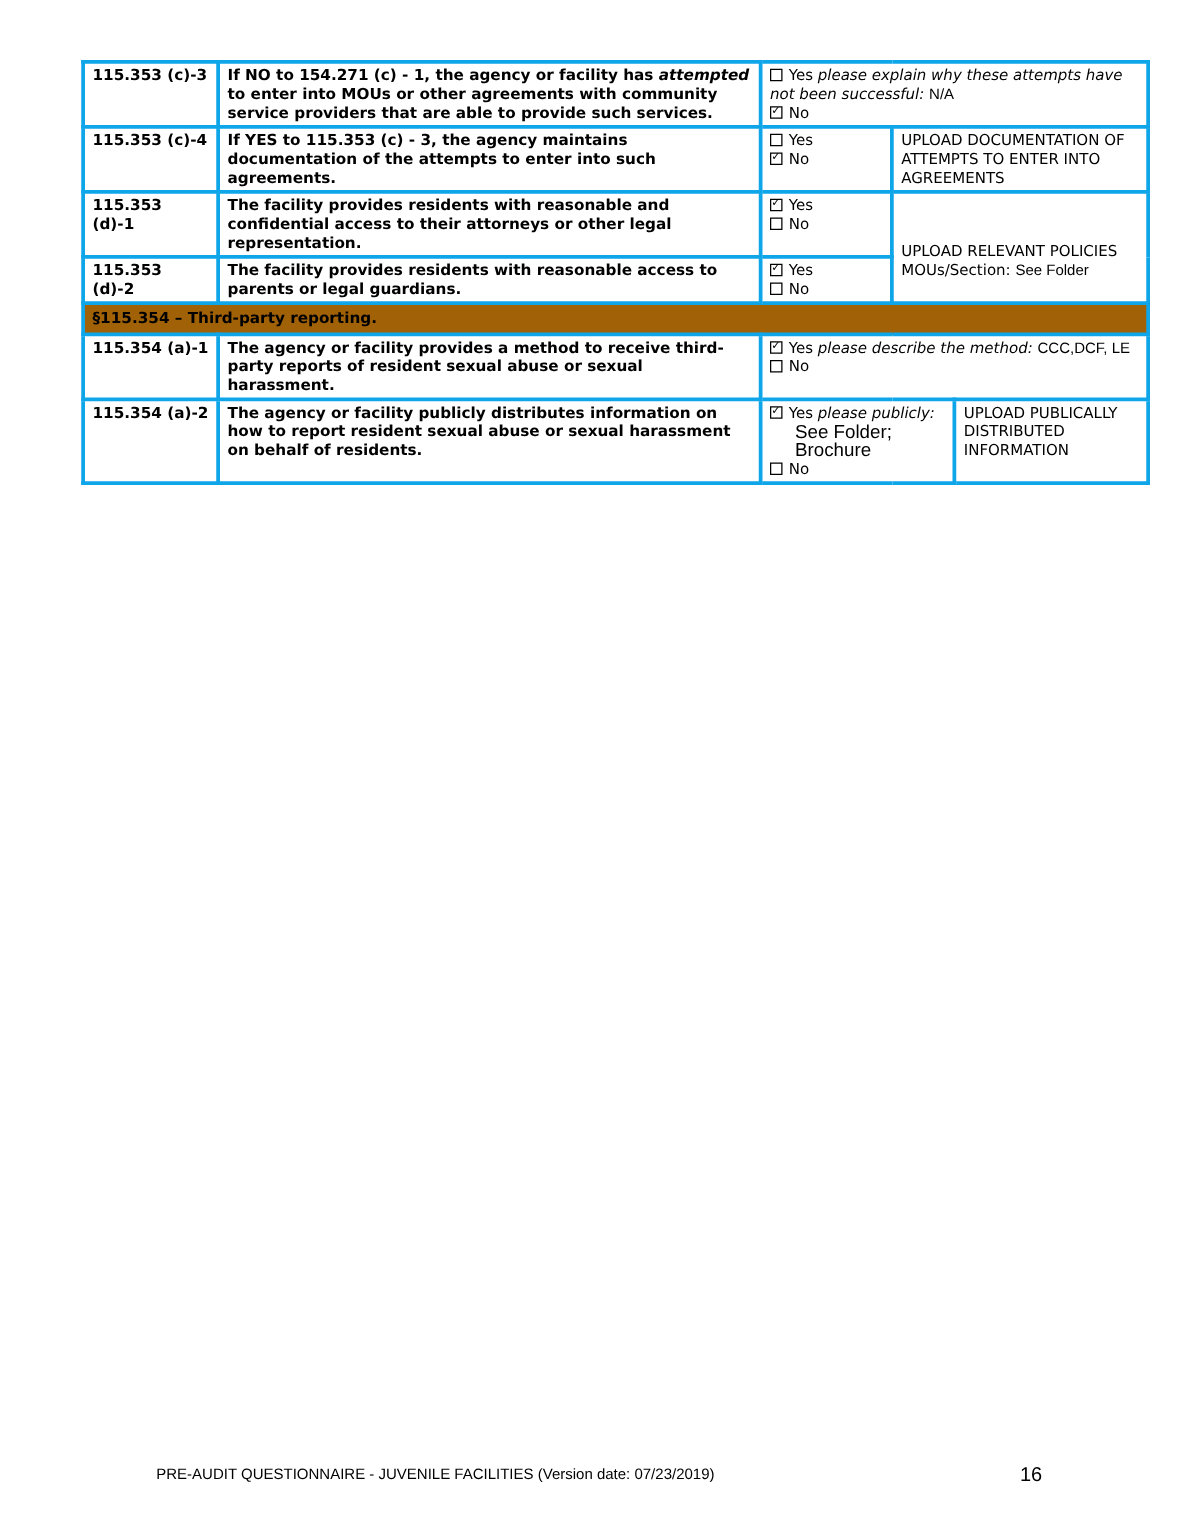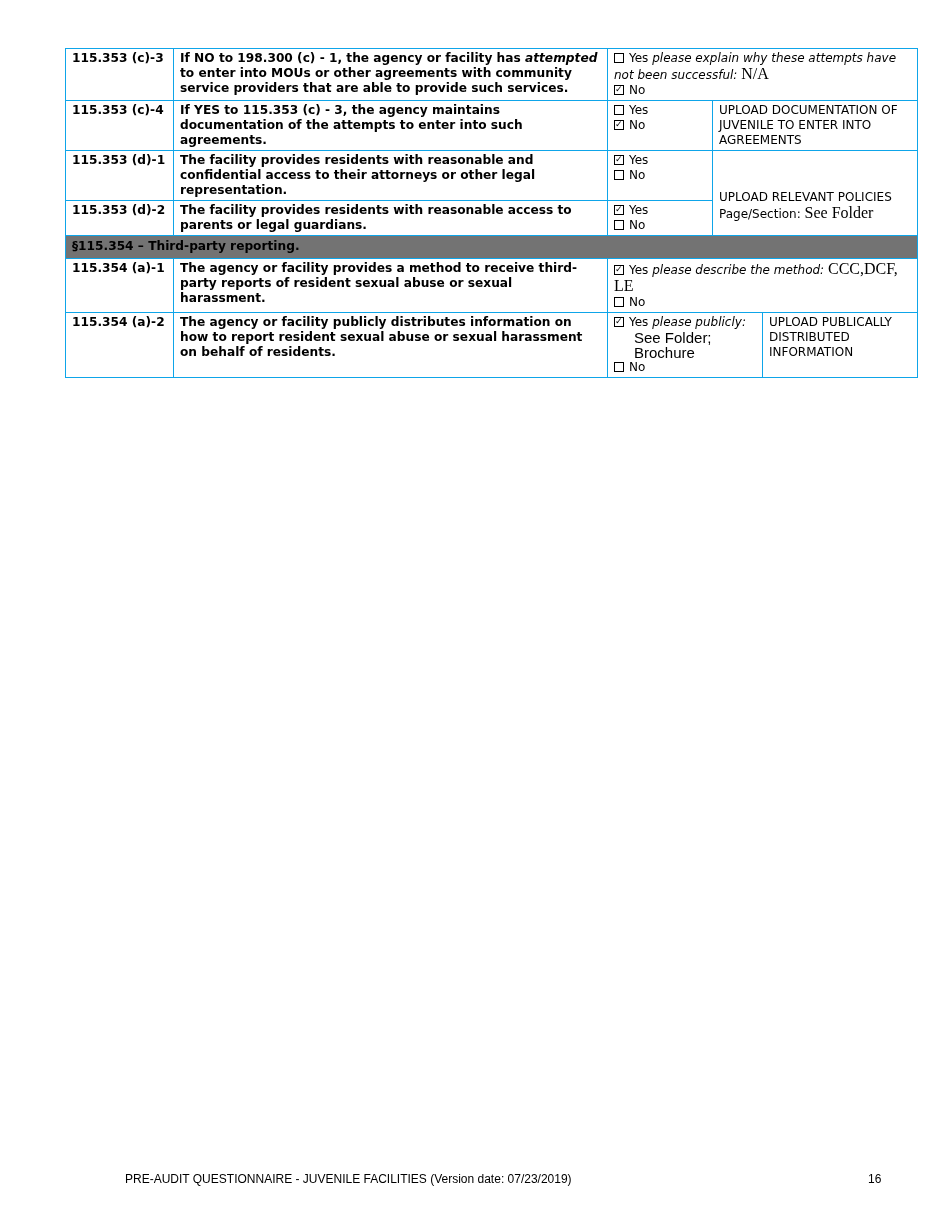--- a/index.html
+++ b/index.html
@@ -1,74 +1,74 @@
 <!DOCTYPE html>
 <html><head>
   <meta charset="utf-8">
   <style>
     html, body { margin: 0; padding: 0; background: #ffffff; }
     body { width: 950px; height: 1230px; position: relative; font-family: "DejaVu Sans", sans-serif; color: #000; }
     table.q { position: absolute; left: 65px; top: 48px; width: 852px; border-collapse: collapse; table-layout: fixed; font-size: 12.2px; line-height: 15px; }
-    table.q td { border: 1px solid #0ea5e9; vertical-align: top; padding: 2px 6px 2px 6px; }
+    table.q td { border: 3px solid #0ea5e9; vertical-align: top; padding: 2px 6px 2px 6px; }
     td.num { font-weight: bold; width: 95px; padding-left: 6px; }
     td.text { font-weight: bold; width: 413px; }
     td.ans { font-family: "DejaVu Sans", sans-serif; font-size: 12px; }
     td.upload { font-size: 12px; }
-    tr.section td { background: #737373; font-weight: bold; padding: 3px 6px 4px 6px; margin-top: 46px; }
+    tr.section td { background: #a16207; font-weight: bold; padding: 3px 6px 4px 6px; margin-top: 46px; }
     .cb { display: inline-block; width: 10px; height: 10px; border: 1px solid #000; vertical-align: -1px; margin-right: 5px; position: relative; box-sizing: border-box; }
     .cb.checked::after { content: "✓"; position: absolute; left: 0px; top: -4px; font-size: 9px; line-height: 14px; }
     .it { font-style: italic; }
-    .filled { font-family: Liberation Serif, serif; font-size: 16px; }
+    .filled { font-family: Liberation Sans, sans-serif; font-size: 12px; }
     .line { display: block; }
     .indent { padding-left: 20px; display: block; font-family: "Liberation Sans", sans-serif; font-size: 15px; }
     .footer-left { position: absolute; left: 112px; top: 1172px; font-family: "Liberation Sans", sans-serif; font-size: 12px; margin-left: 13px; }
-    .footer-right { position: absolute; left: 868px; top: 1172px; font-family: "Liberation Sans", sans-serif; font-size: 12px; }
+    .footer-right { position: absolute; left: 816px; top: 1172px; font-family: "Liberation Sans", sans-serif; font-size: 16px; }
   </style>
 </head>
 <body>
 
 <table class="q">
   <colgroup>
     <col style="width:108px">
     <col style="width:434px">
     <col style="width:105px">
     <col style="width:50px">
     <col style="width:155px">
   </colgroup>
 
   <tbody>
       <tr>
     <td class="num">115.353 (c)-3</td>
-    <td class="text"><span>If NO to 198.300 (c) - 1, the agency or facility has </span><span class="it">attempted</span><span> to enter into MOUs or other agreements with community service providers that are able to provide such services.</span></td>
+    <td class="text"><span>If NO to 154.271 (c) - 1, the agency or facility has </span><span class="it">attempted</span><span> to enter into MOUs or other agreements with community service providers that are able to provide such services.</span></td>
     <td class="ans" colspan="3">
       <span class="line"><span class="cb"></span><span>Yes</span> <span class="it">please explain why these attempts have not been successful:</span> <span class="filled">N/A</span></span>
       <span class="line"><span class="cb checked"></span><span>No</span></span>
     </td>
   </tr>
 
   <tr>
     <td class="num">115.353 (c)-4</td>
     <td class="text">If YES to 115.353 (c) - 3, the agency maintains documentation of the attempts to enter into such agreements.</td>
     <td class="ans">
       <span class="line"><span class="cb"></span><span>Yes</span></span>
       <span class="line"><span class="cb checked"></span><span>No</span></span>
     </td>
-    <td class="upload" colspan="2">UPLOAD DOCUMENTATION OF JUVENILE TO ENTER INTO AGREEMENTS</td>
+    <td class="upload" colspan="2">UPLOAD DOCUMENTATION OF ATTEMPTS TO ENTER INTO AGREEMENTS</td>
   </tr>
 
   <tr>
     <td class="num">115.353 (d)-1</td>
     <td class="text">The facility provides residents with reasonable and confidential access to their attorneys or other legal representation.</td>
     <td class="ans">
       <span class="line"><span class="cb checked"></span><span>Yes</span></span>
       <span class="line"><span class="cb"></span><span>No</span></span>
     </td>
     <td class="upload" colspan="2" rowspan="2" style="vertical-align:top; padding-top:39px;">
       <span class="line">UPLOAD RELEVANT POLICIES</span>
-      <span class="line"><span>Page/Section:</span> <span class="filled">See Folder</span></span>
+      <span class="line"><span>MOUs/Section:</span> <span class="filled">See Folder</span></span>
     </td>
   </tr>
 
   <tr>
     <td class="num">115.353 (d)-2</td>
     <td class="text">The facility provides residents with reasonable access to parents or legal guardians.</td>
     <td class="ans">
       <span class="line"><span class="cb checked"></span><span>Yes</span></span>
       <span class="line"><span class="cb"></span><span>No</span></span>
     </td>

